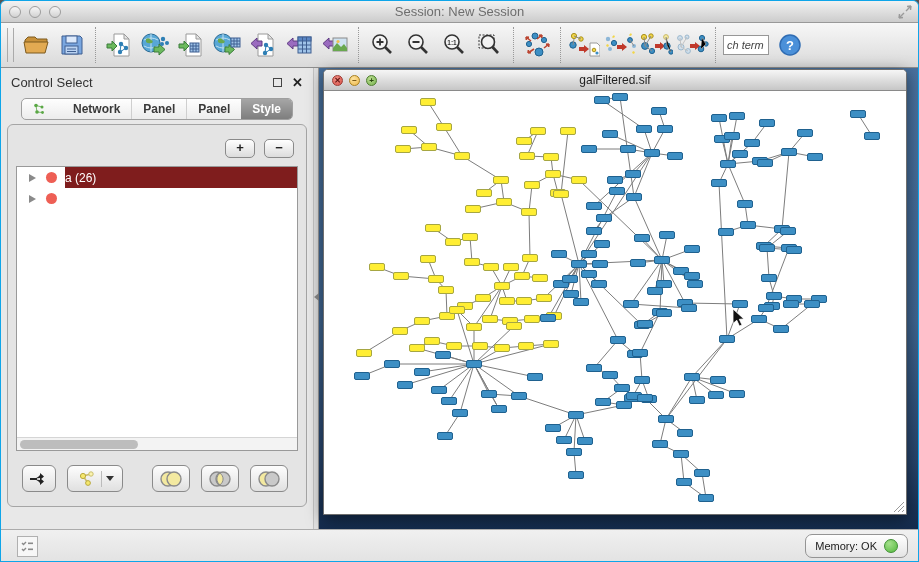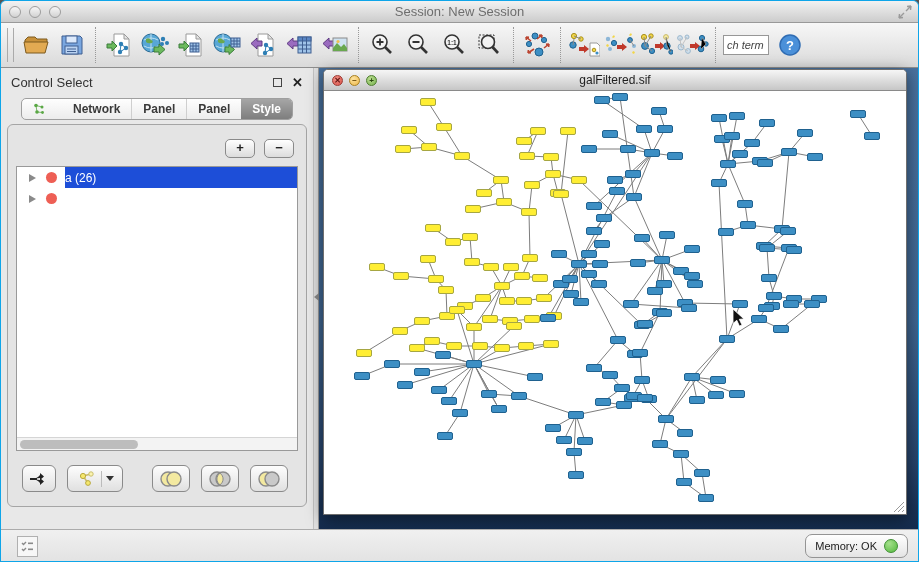--- a/index.html
+++ b/index.html
@@ -50,21 +50,21 @@
   .pm-row { display:flex; justify-content:flex-end; gap:9px; padding:10px 6px 6px; }
   .pm-btn { width:30px; height:19px; border:1px solid #8a8a8a; border-radius:5px;
             background:linear-gradient(#ffffff,#dcdcdc); font-weight:bold; font-size:13px;
             line-height:16px; text-align:center; color:#222; }
   .set-list { flex:1; margin:2px 2px; background:#fff; border:1px solid #999; position:relative; overflow:hidden; }
   .set-row { height:21px; display:flex; align-items:center; font-size:12px; }
   .disclosure { width:0; height:0; border-left:7px solid #8a8a8a; border-top:4.5px solid transparent;
                 border-bottom:4.5px solid transparent; margin:0 10px 0 12px; }
   .set-dot { width:11px; height:11px; border-radius:50%; background:#ee5f55; margin-right:8px; }
   .set-label-wrap { flex:1; height:21px; display:flex; align-items:center; }
-  .set-row.selected .set-label-wrap { background:#1d4ed8; color:#fff;text-align:right; }
+  .set-row.selected .set-label-wrap { background:#7f1d1d; color:#fff;text-align:right; }
   .hscroll { position:absolute; left:0; right:0; bottom:0; height:13px; background:#f3f3f3; border-top:1px solid #d5d5d5; }
   .hthumb { position:absolute; left:3px; top:2px; width:118px; height:9px; background:#bdbdbd; border-radius:5px; }
   .cp-bottom { display:flex; align-items:center; gap:11px; padding:12px 8px 10px; }
   .cpb { height:27px; border:1px solid #8a8a8a; border-radius:6px;
          background:linear-gradient(#fdfdfd,#e0e0e0); display:flex; align-items:center; justify-content:center; }
   .cpb-split { width:34px; }
   .cpb-net { width:56px; gap:4px; }
   .cpb-venn { width:38px; }
   .venn-group { display:flex; gap:11px; margin-left:18px; }
   .caret { width:0; height:0; border-top:5px solid #333; border-left:4px solid transparent; border-right:4px solid transparent; }

